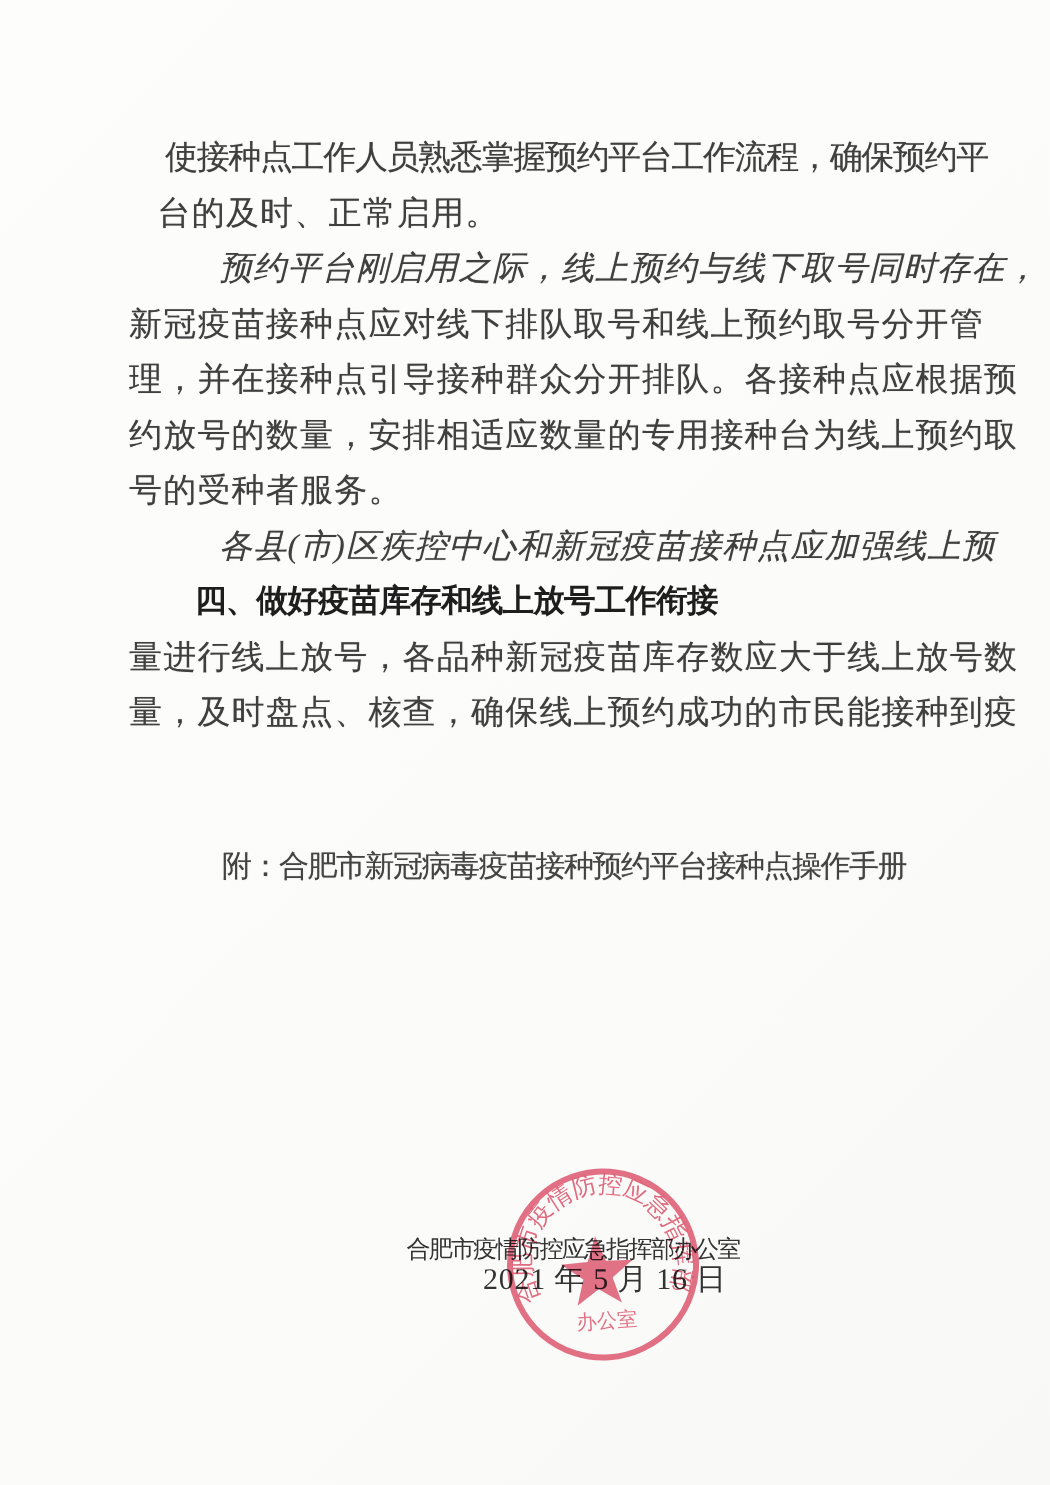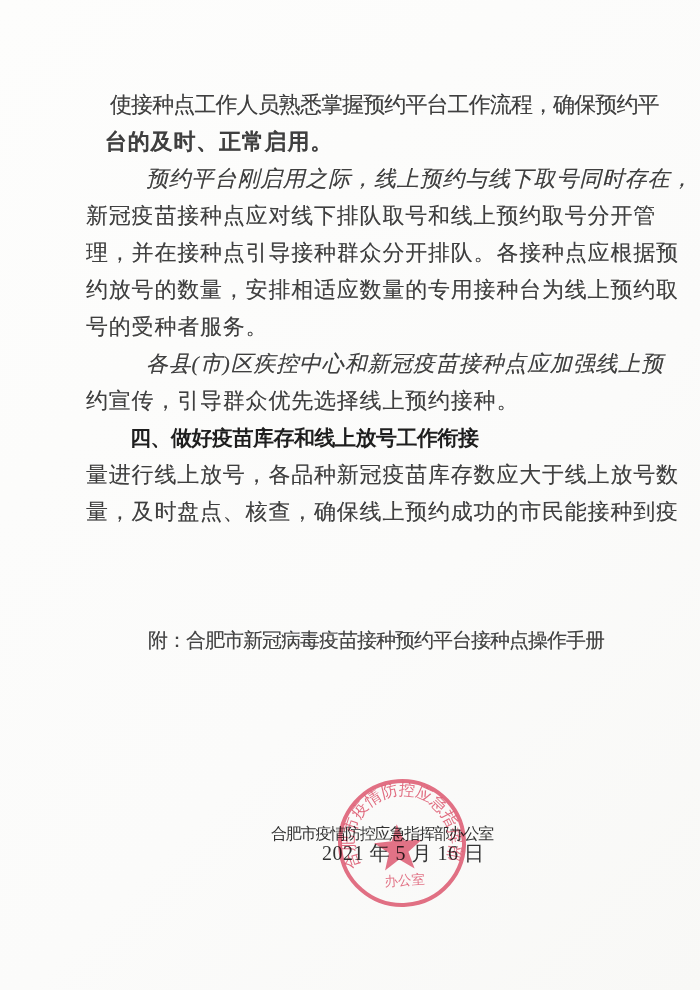--- a/index.html
+++ b/index.html
@@ -23,33 +23,33 @@
   .line {
     height: 37px;
     line-height: 37px;
     font-size: 22px;
     letter-spacing: 0.8px;
     white-space: nowrap;
     color: #3f3f3f;
     text-shadow: 0 0 0.6px rgba(60,60,60,0.45);
   }
   .line.shift-a { padding-left: 24px; letter-spacing: -0.9px; }
-  .line.shift-b { padding-left: 19px; font-weight: bold; }
+  .line.shift-b { padding-left: 19px; }
   .line.para-start { text-indent: 60px; font-style: italic; }
   .line.heading {
     font-family: "Liberation Sans", sans-serif;
     font-weight: bold;
     color: #1e1e1e;
     font-size: 21px;
     letter-spacing: -0.5px;
     text-indent: 44px;
     text-shadow: none;
   }
   .line.attachment {
-    margin-top: 92px;
+    margin-top: 67px;
     font-size: 20px;
     letter-spacing: -1px;
     text-indent: 62px;
     color: #434343;
   }
   .signature {
     position: absolute;
     left: 271px; top: 821px;
     font-size: 16px;
     letter-spacing: -1.2px;
@@ -84,21 +84,20 @@
 
   <div class="textblock">
     <div class="line shift-a">使接种点工作人员熟悉掌握预约平台工作流程，确保预约平</div>
     <div class="line shift-b">台的及时、正常启用。</div>
     <div class="line para-start">预约平台刚启用之际，线上预约与线下取号同时存在，</div>
     <div class="line">新冠疫苗接种点应对线下排队取号和线上预约取号分开管</div>
     <div class="line">理，并在接种点引导接种群众分开排队。各接种点应根据预</div>
     <div class="line">约放号的数量，安排相适应数量的专用接种台为线上预约取</div>
     <div class="line">号的受种者服务。</div>
     <div class="line para-start">各县(市)区疾控中心和新冠疫苗接种点应加强线上预</div>
-    <div class="line">约宣传，引导群众优先选择线上预约接种。</div>
     <div class="line heading">四、做好疫苗库存和线上放号工作衔接</div>
     <div class="line">量进行线上放号，各品种新冠疫苗库存数应大于线上放号数</div>
     <div class="line">量，及时盘点、核查，确保线上预约成功的市民能接种到疫</div>
     <div class="line attachment">附：合肥市新冠病毒疫苗接种预约平台接种点操作手册</div>
   </div>
 
   <div class="signature">合肥市疫情防控应急指挥部办公室</div>
   <div class="sign-date">2021 年 5 月 16 日</div>
 
   <div class="stamp">

